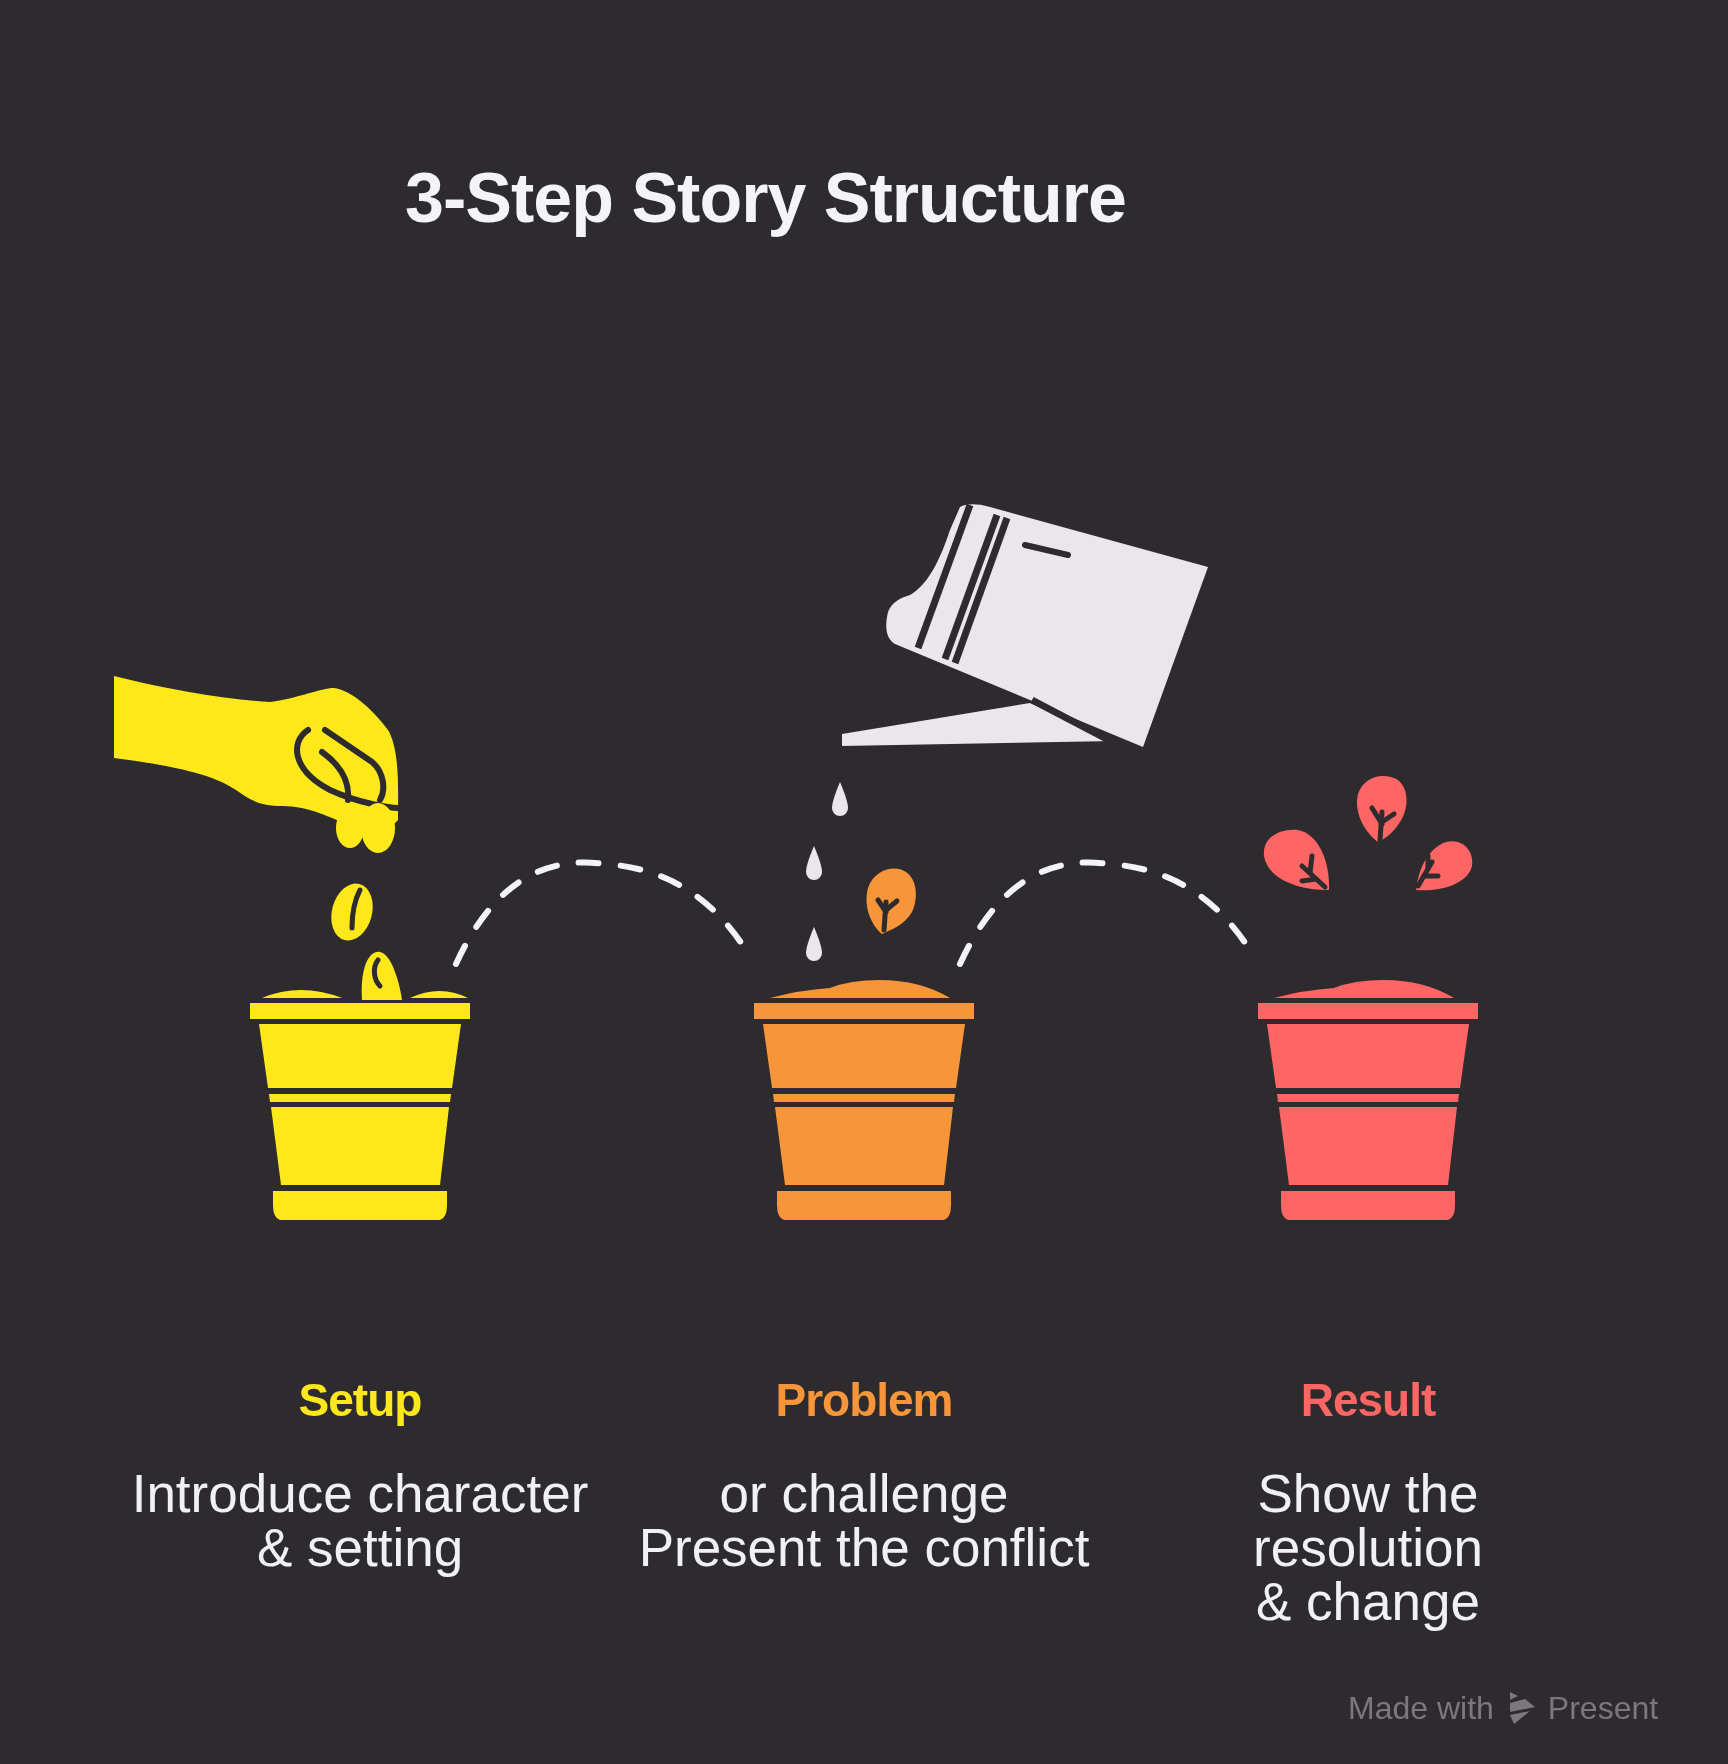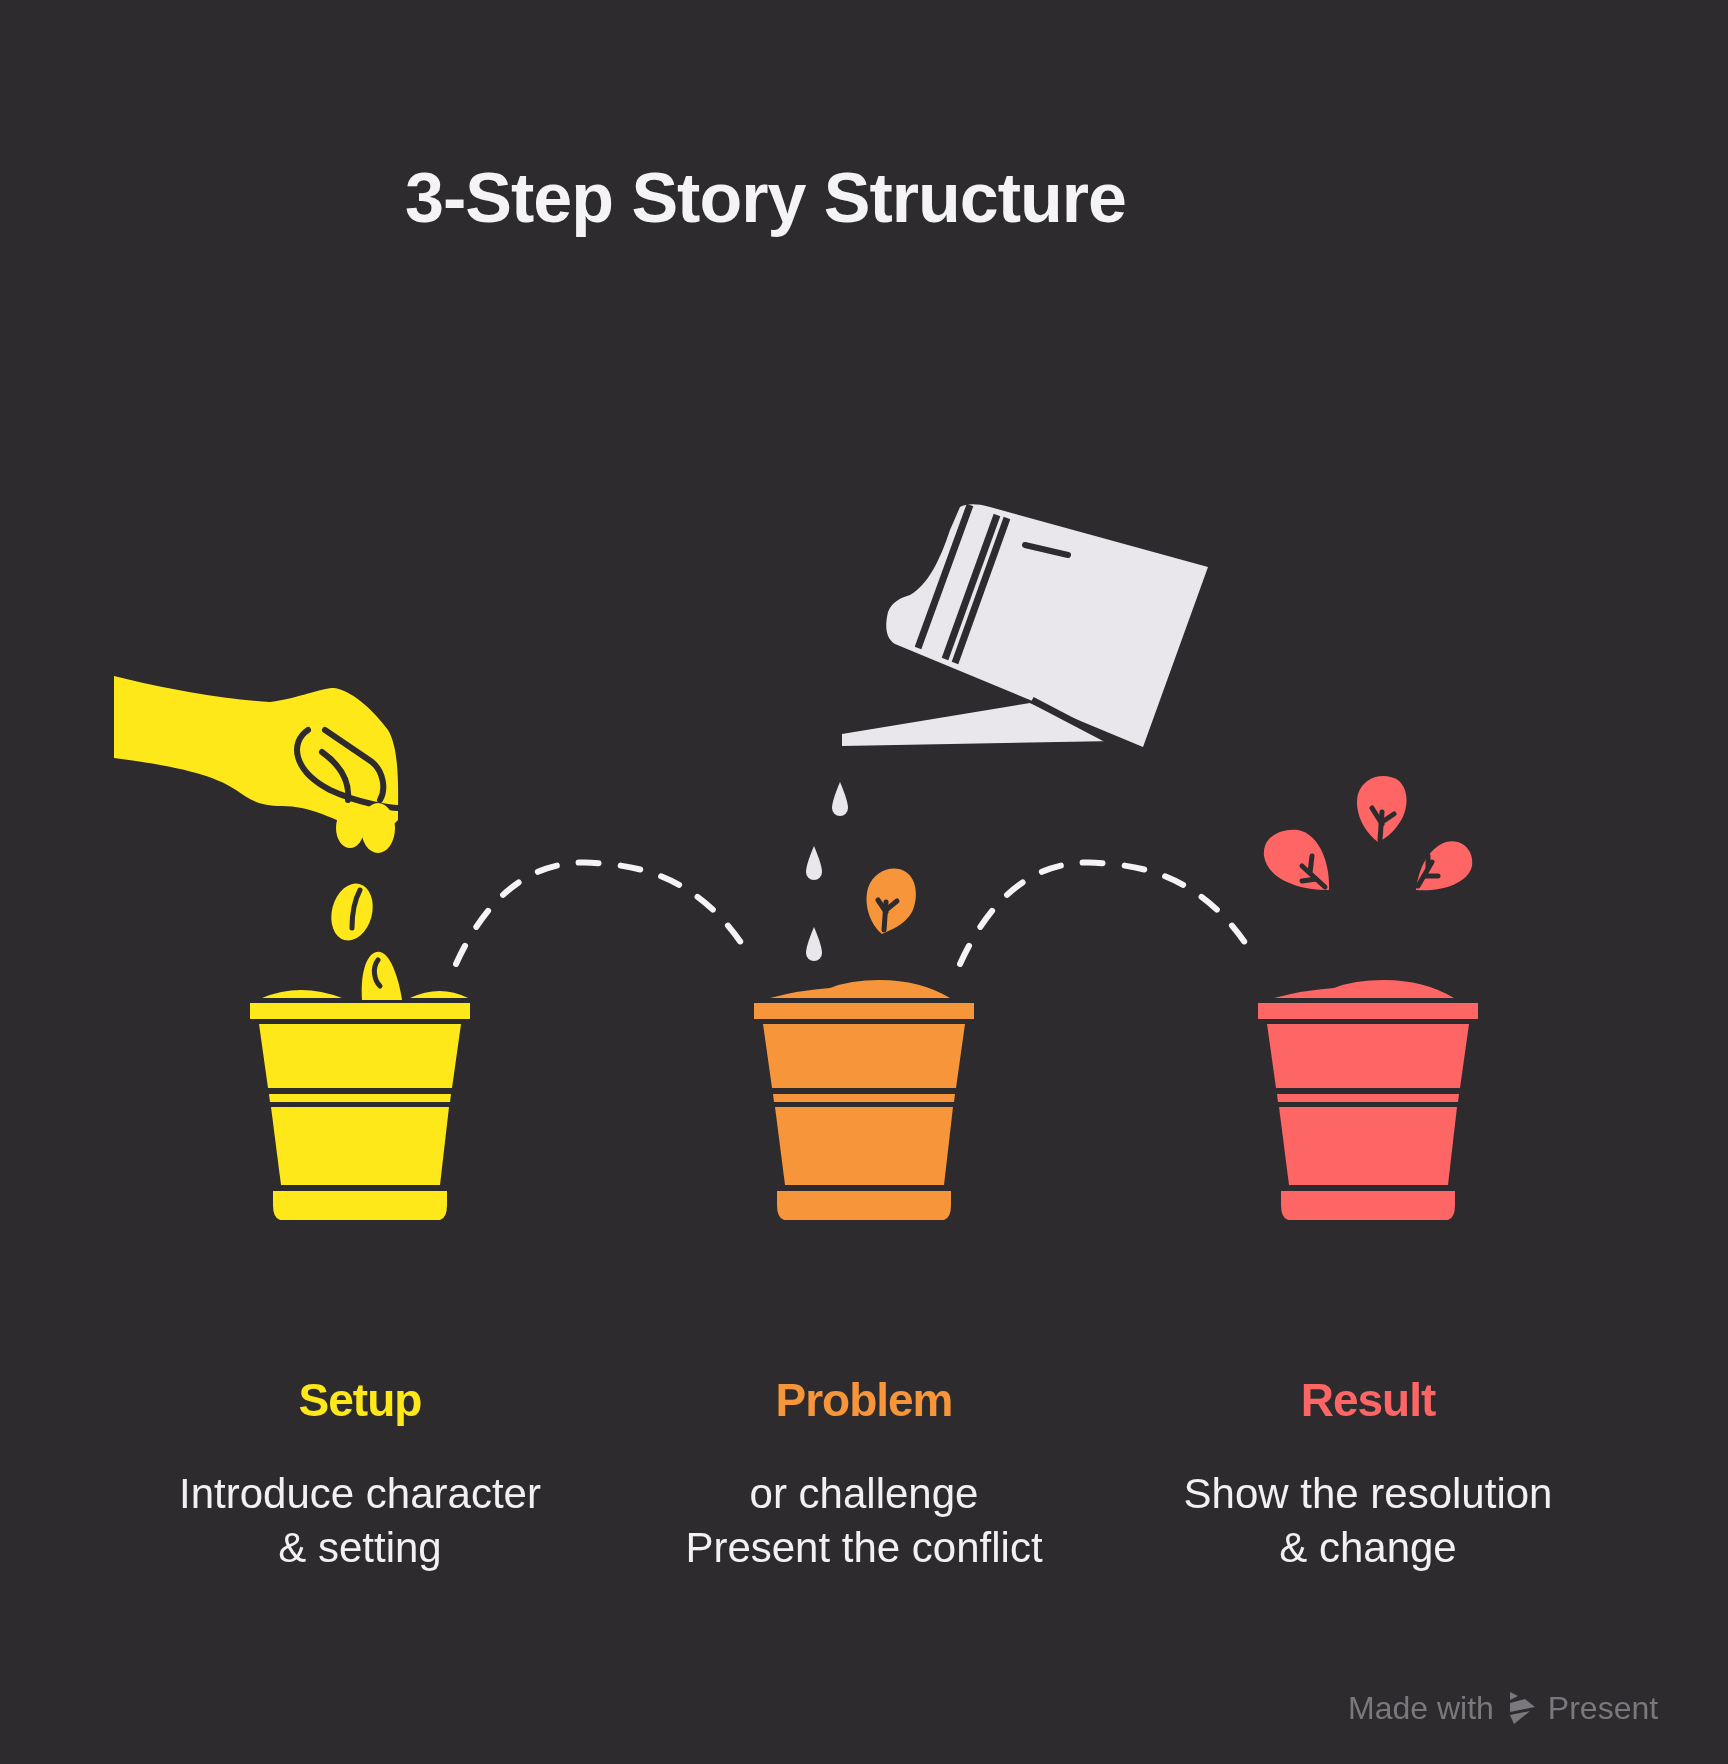--- a/index.html
+++ b/index.html
@@ -19,21 +19,21 @@
   .step {
     position: absolute; top: 1365px; width: 460px;
     text-align: center;
   }
   .step-title {
     font-size: 46px; font-weight: bold; letter-spacing: -1px;
     line-height: 70px;
   }
   .step-desc {
     margin-top: 32px;
-    font-size: 42px; color: #f1f0f3; line-height: 54px;
+    font-size: 53px; color: #f1f0f3; line-height: 54px;
   }
   .step-desc span { display: block; }
   .watermark {
     position: absolute; left: 1348px; top: 1686px;
     display: flex; align-items: center;
     color: #7a787c; font-size: 32px; line-height: 44px;
   }
   .watermark .logo { margin: 0 10px 0 14px; display: inline-block; width: 30px; height: 36px; }
 </style>
 </head>

